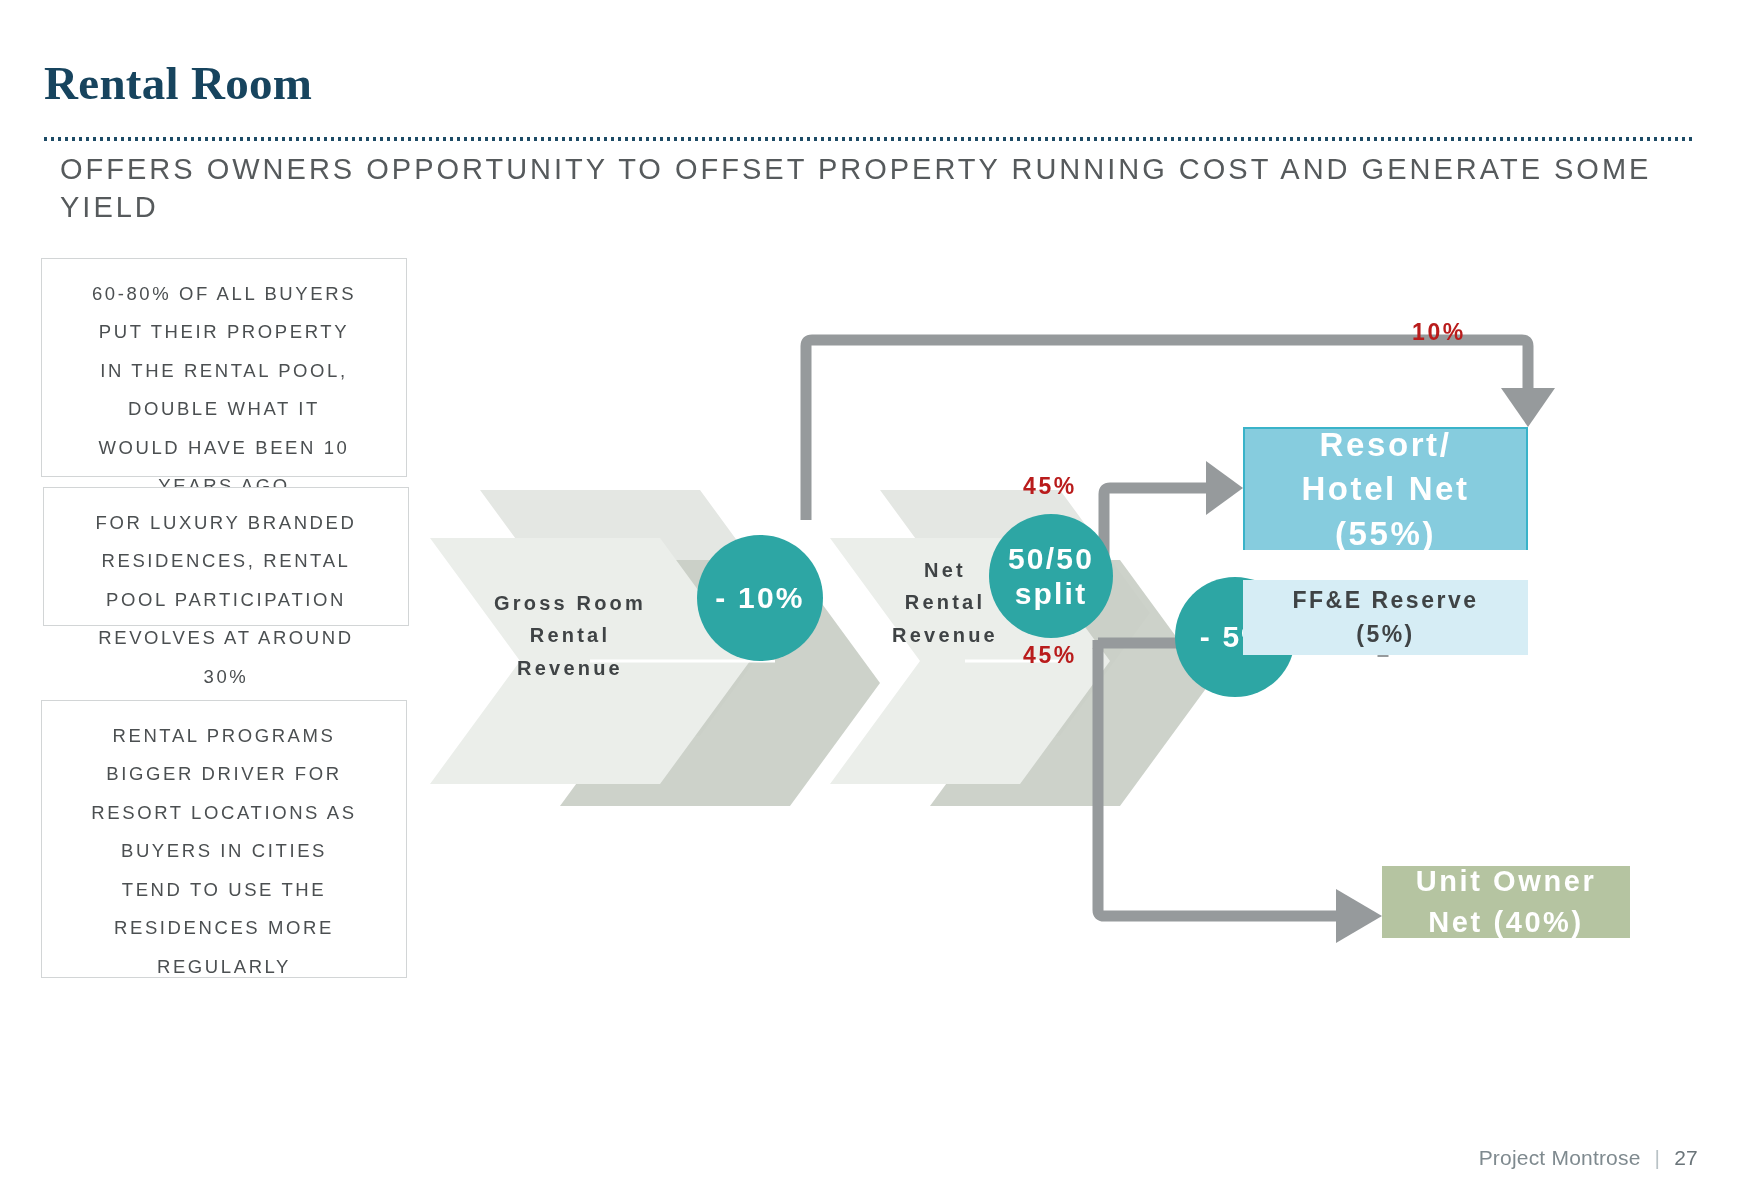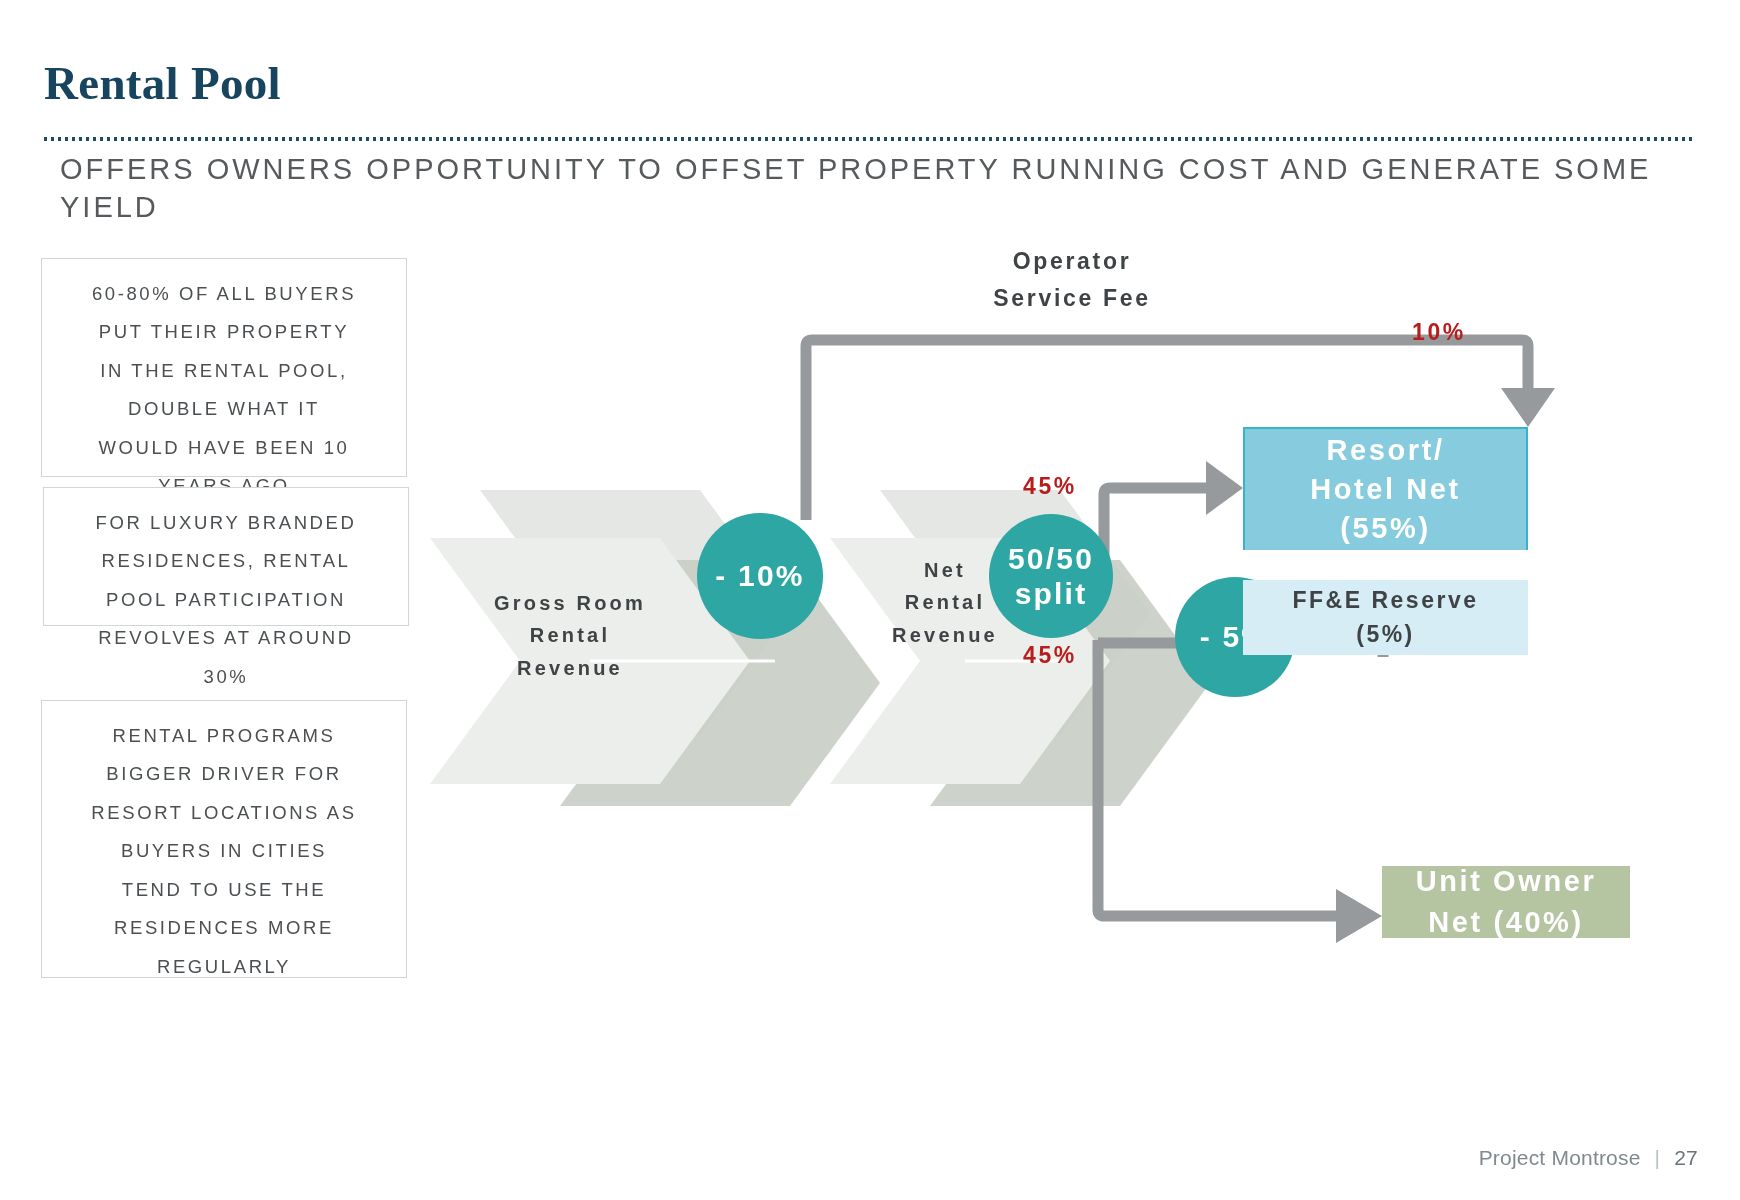--- a/index.html
+++ b/index.html
@@ -106,21 +106,21 @@
     color: #ffffff;
     display: flex;
     align-items: center;
     justify-content: center;
     text-align: center;
     font-weight: bold;
     letter-spacing: 2.2px;
     line-height: 1.18;
     white-space: pre-line;
   }
-  #circle-fee   { left: 697px;  top: 513px; width: 126px; height: 126px; font-size: 30px; }
+  #circle-fee   { left: 697px;  top: 535px; width: 126px; height: 126px; font-size: 30px; }
   #circle-split { left: 989px;  top: 514px; width: 124px; height: 124px; font-size: 30px; }
   #circle-ffe   { left: 1175px; top: 577px; width: 120px; height: 120px; font-size: 30px; }
 
   
   .pct-label {
     position: absolute;
     font-size: 23px;
     font-weight: bold;
     color: #b91c1c;
     letter-spacing: 2.6px;
@@ -153,21 +153,21 @@
     align-items: center;
     justify-content: center;
     text-align: center;
     font-weight: bold;
     white-space: pre-line;
   }
   #box-resort {
     left: 1243px; top: 427px; width: 285px; height: 123px;
     background: #86ccde;
     color: #ffffff;
-    font-size: 29px;
+    font-size: 33px;
     letter-spacing: 2.6px;
     line-height: 1.35;
     border-left: 2px solid #39b3c9;
     border-top: 2px solid #39b3c9;
     border-right: 2px solid #39b3c9;
   }
   #box-ffe {
     left: 1243px; top: 580px; width: 285px; height: 75px;
     background: #d6edf5;
     color: #3f4345;
@@ -197,21 +197,21 @@
     gap: 14px;
   }
   #footer .sep { color: #b9c2c6; }
   #footer .page-no { color: #6a7479; }
 </style>
 </head>
 <body>
 
 <div id="slide">
 
-  <div id="title">Rental Pool</div>
+  <div id="title">Rental Room</div>
   <div id="title-rule"></div>
   <div id="subtitle">OFFERS OWNERS OPPORTUNITY TO OFFSET PROPERTY RUNNING COST AND GENERATE SOME YIELD</div>
 
   <div class="note-box" id="note-1">
     <div class="note-text">60-80% OF ALL BUYERS
 PUT THEIR PROPERTY
 IN THE RENTAL POOL,
 DOUBLE WHAT IT
 WOULD HAVE BEEN 10
 YEARS AGO</div>
@@ -272,22 +272,20 @@
 Revenue</div>
     <div class="chev-label" id="chev-label-2">Net
 Rental
 Revenue</div>
 
     <div class="circle" id="circle-fee">- 10%</div>
     <div class="circle" id="circle-split">50/50
 split</div>
     <div class="circle" id="circle-ffe">- 5%</div>
 
-    <div id="op-fee-label">Operator
-Service Fee</div>
     <div class="pct-label" id="pct-top">10%</div>
     <div class="pct-label" id="pct-45-a">45%</div>
     <div class="pct-label" id="pct-45-b">45%</div>
 
     <div class="out-box" id="box-resort">Resort/
 Hotel Net
 (55%)</div>
     <div class="out-box" id="box-ffe">FF&amp;E Reserve
 (5%)</div>
     <div class="out-box" id="box-unit-owner">Unit Owner

